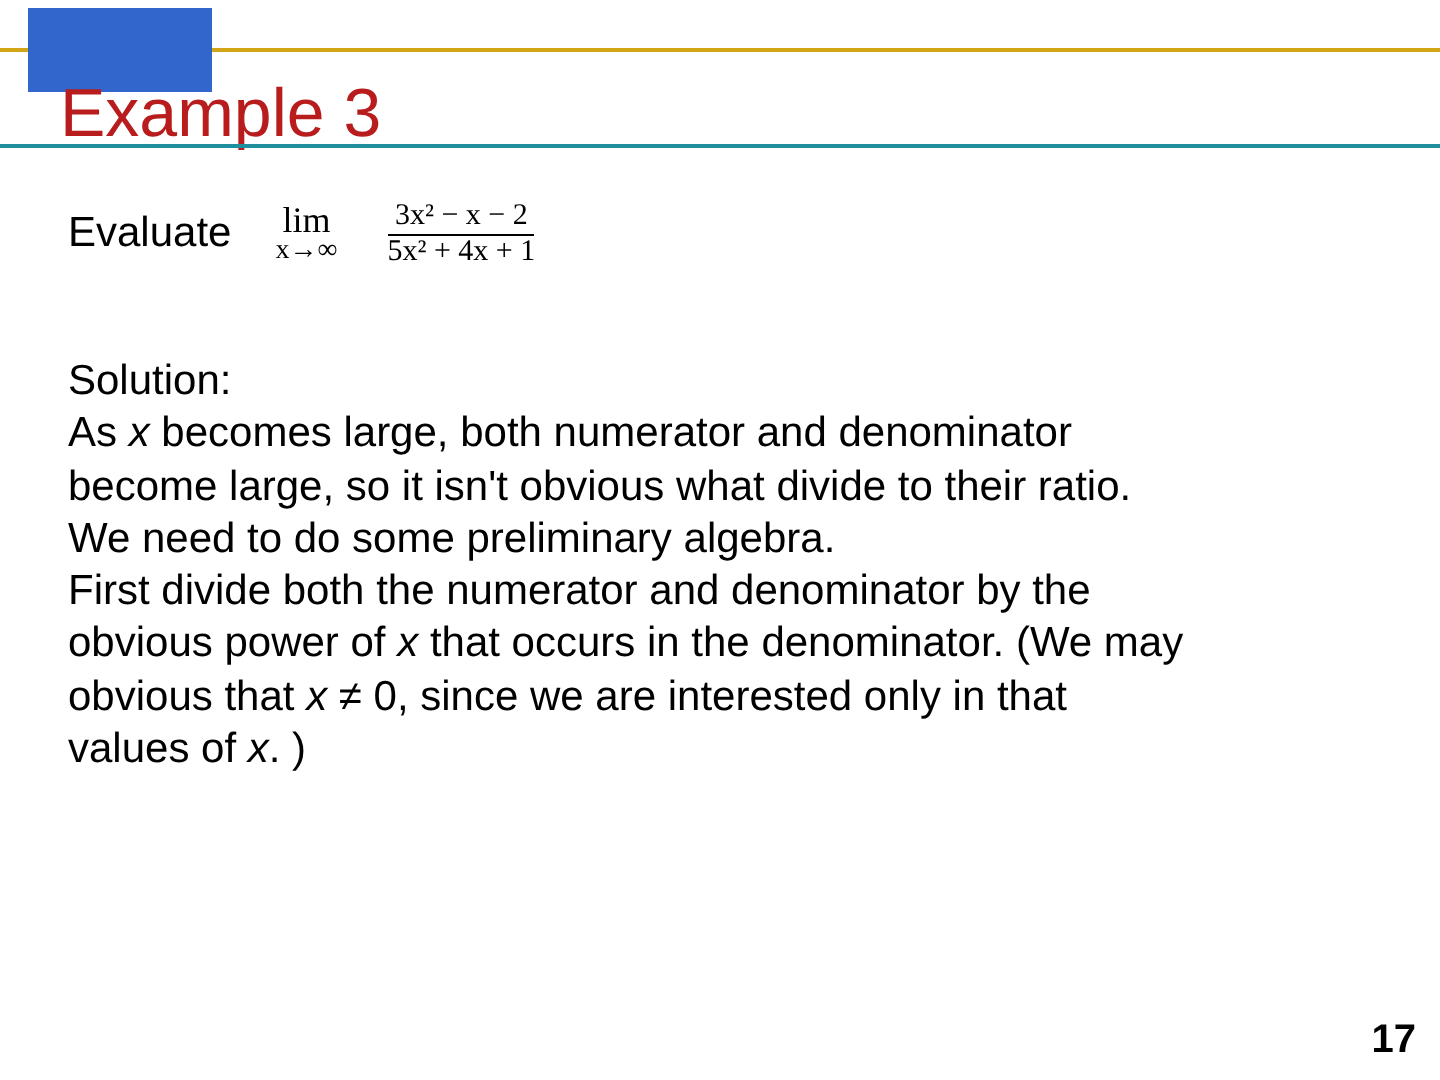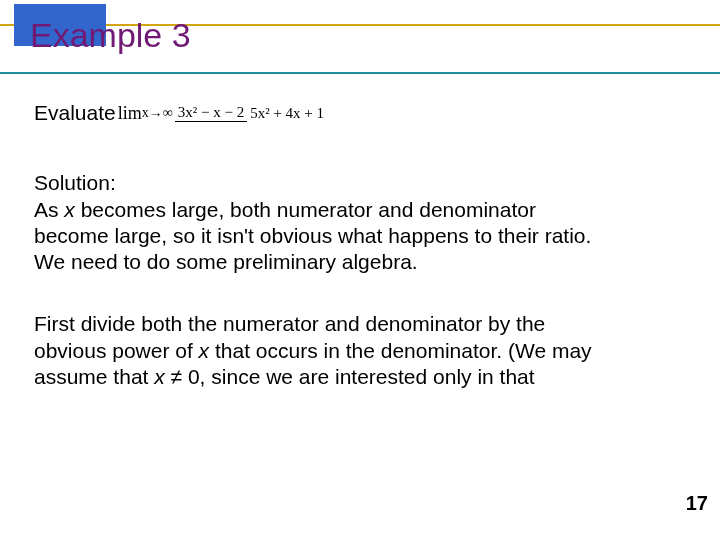--- a/index.html
+++ b/index.html
@@ -52,65 +52,66 @@
     position: absolute;
     left: 0;
     width: 720px;
     height: 2px;
     background: #1f8f9e;
   }
   .teal-line.bottom { top: 72px; }
   .title {
     position: absolute;
     left: 30px;
-    top: 16px;
+    top: 38px;
     font-size: 34px;
     font-weight: 400;
-    color: #701a75;
+    color: #b91c1c;
   }
   .content {
     position: absolute;
     left: 34px;
     top: 100px;
     width: 652px;
     font-size: 21px;
     line-height: 1.25;
   }
   .row1 {
     display: flex;
     align-items: center;
-    gap: 0;
+    gap: 20px;
   }
   .limit {
     display: inline-flex;
+    flex-direction: column;
     align-items: center;
     font-family: "Times New Roman", serif;
     font-size: 14px;
     line-height: 1;
     margin: 0 2px;
   }
   .limit .lim { font-size: 18px; }
   .frac {
     display: inline-flex;
-    flex-direction: row;
+    flex-direction: column;
     align-items: center;
     font-family: "Times New Roman", serif;
     font-size: 15px;
     line-height: 1.1;
   }
   .frac .num { border-bottom: 1px solid #000; padding: 0 3px; }
   .frac .den { padding: 0 3px; }
   .para2 { margin-top: 10px; }
   .solution-block { margin-top: 44px; }
-  .para-first { margin-top: 36px; }
+  .para-first { }
   .italic { font-style: italic; }
   .page-num {
     position: absolute;
     right: 12px;
-    bottom: 25px;
+    bottom: 8px;
     font-size: 20px;
     font-weight: bold;
   }
   .neq { font-family: Arial, sans-serif; }
 </style>
 </head>
 <body>
 
 <div class="slide">
 
@@ -135,30 +136,33 @@
         <span class="den">5x² + 4x + 1</span>
       </span>
     </div>
 
 
     <div class="solution-block">
       <div>Solution:</div>
       <div>
         <span>As </span><span class="italic">x</span><span> becomes large, both numerator and denominator</span>
       </div>
-      <div>become large, so it isn't obvious what happens to their ratio.</div>
+      <div>become large, so it isn't obvious what divide to their ratio.</div>
       <div>We need to do some preliminary algebra.</div>
     </div>
 
     <div class="para-first">
       <div>First divide both the numerator and denominator by the</div>
       <div>
         <span>obvious power of </span><span class="italic">x</span><span> that occurs in the denominator. (We may</span>
       </div>
       <div>
-        <span>assume that </span><span class="italic">x</span><span class="neq"> ≠ </span><span>0, since we are interested only in that</span>
+        <span>obvious that </span><span class="italic">x</span><span class="neq"> ≠ </span><span>0, since we are interested only in that</span>
+      </div>
+      <div>
+        <span>values of </span><span class="italic">x</span><span>. )</span>
       </div>
     </div>
 
   </div>
 
   <div class="page-num">17</div>
 </div>
 
 </body></html>

